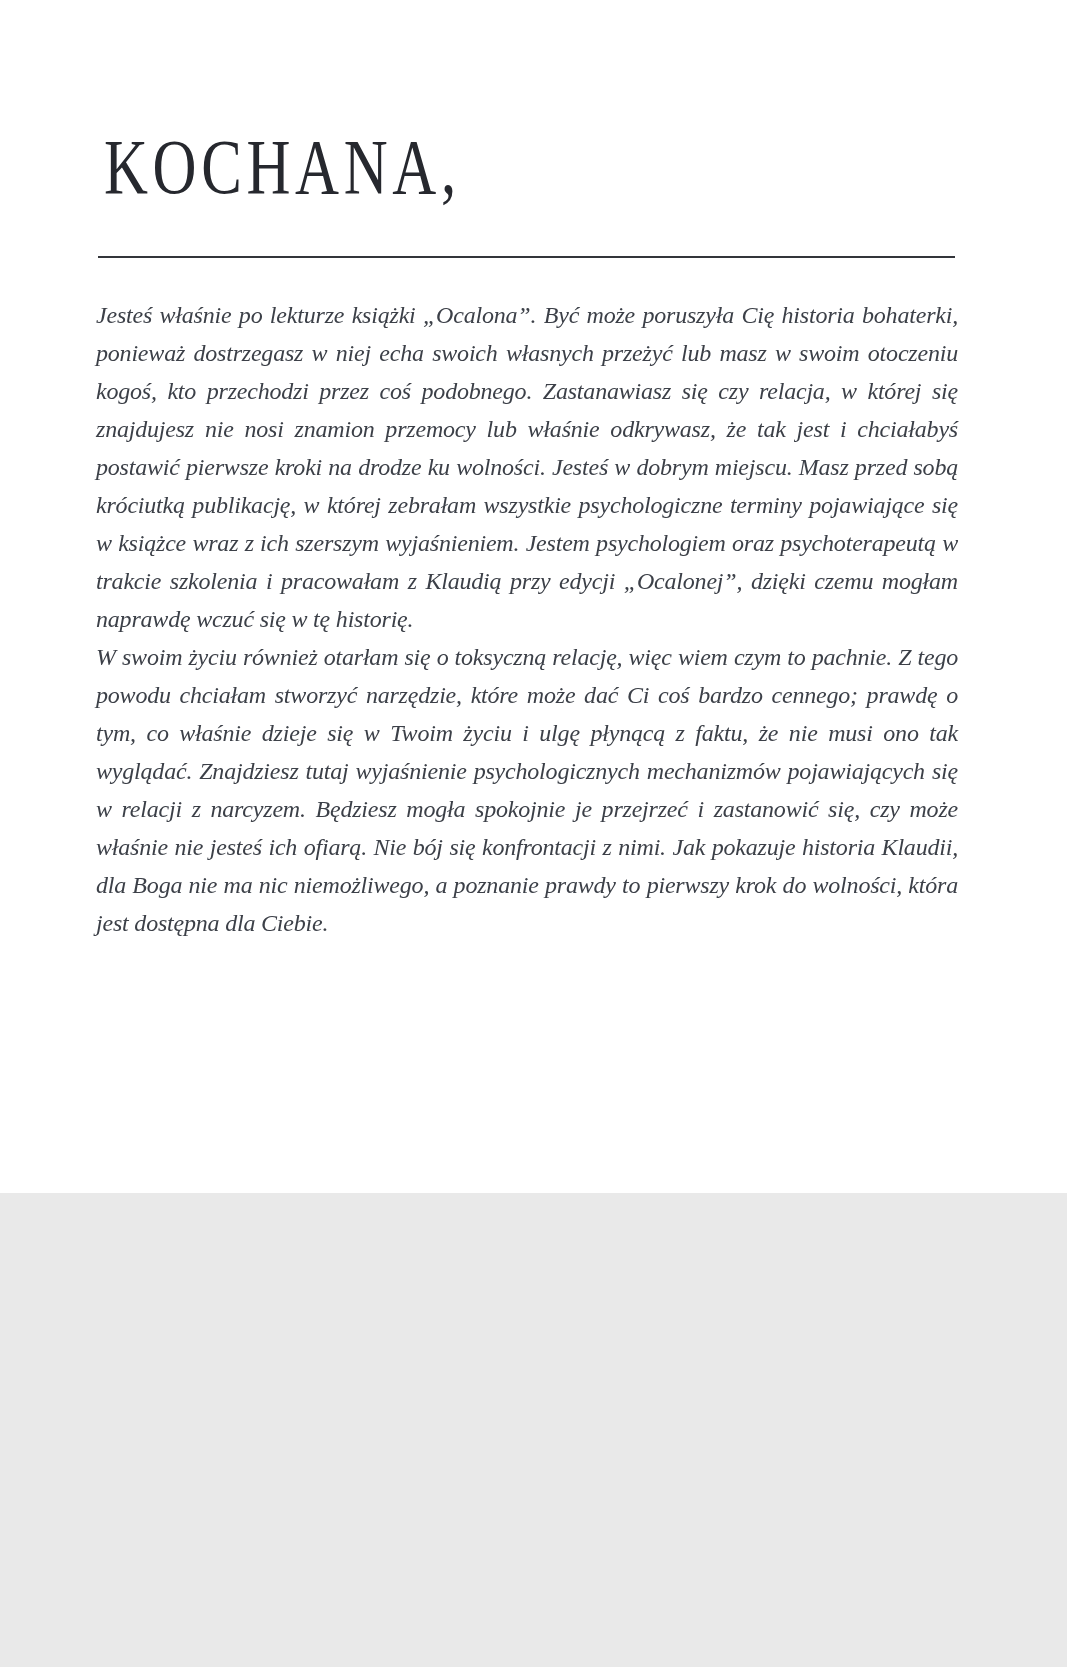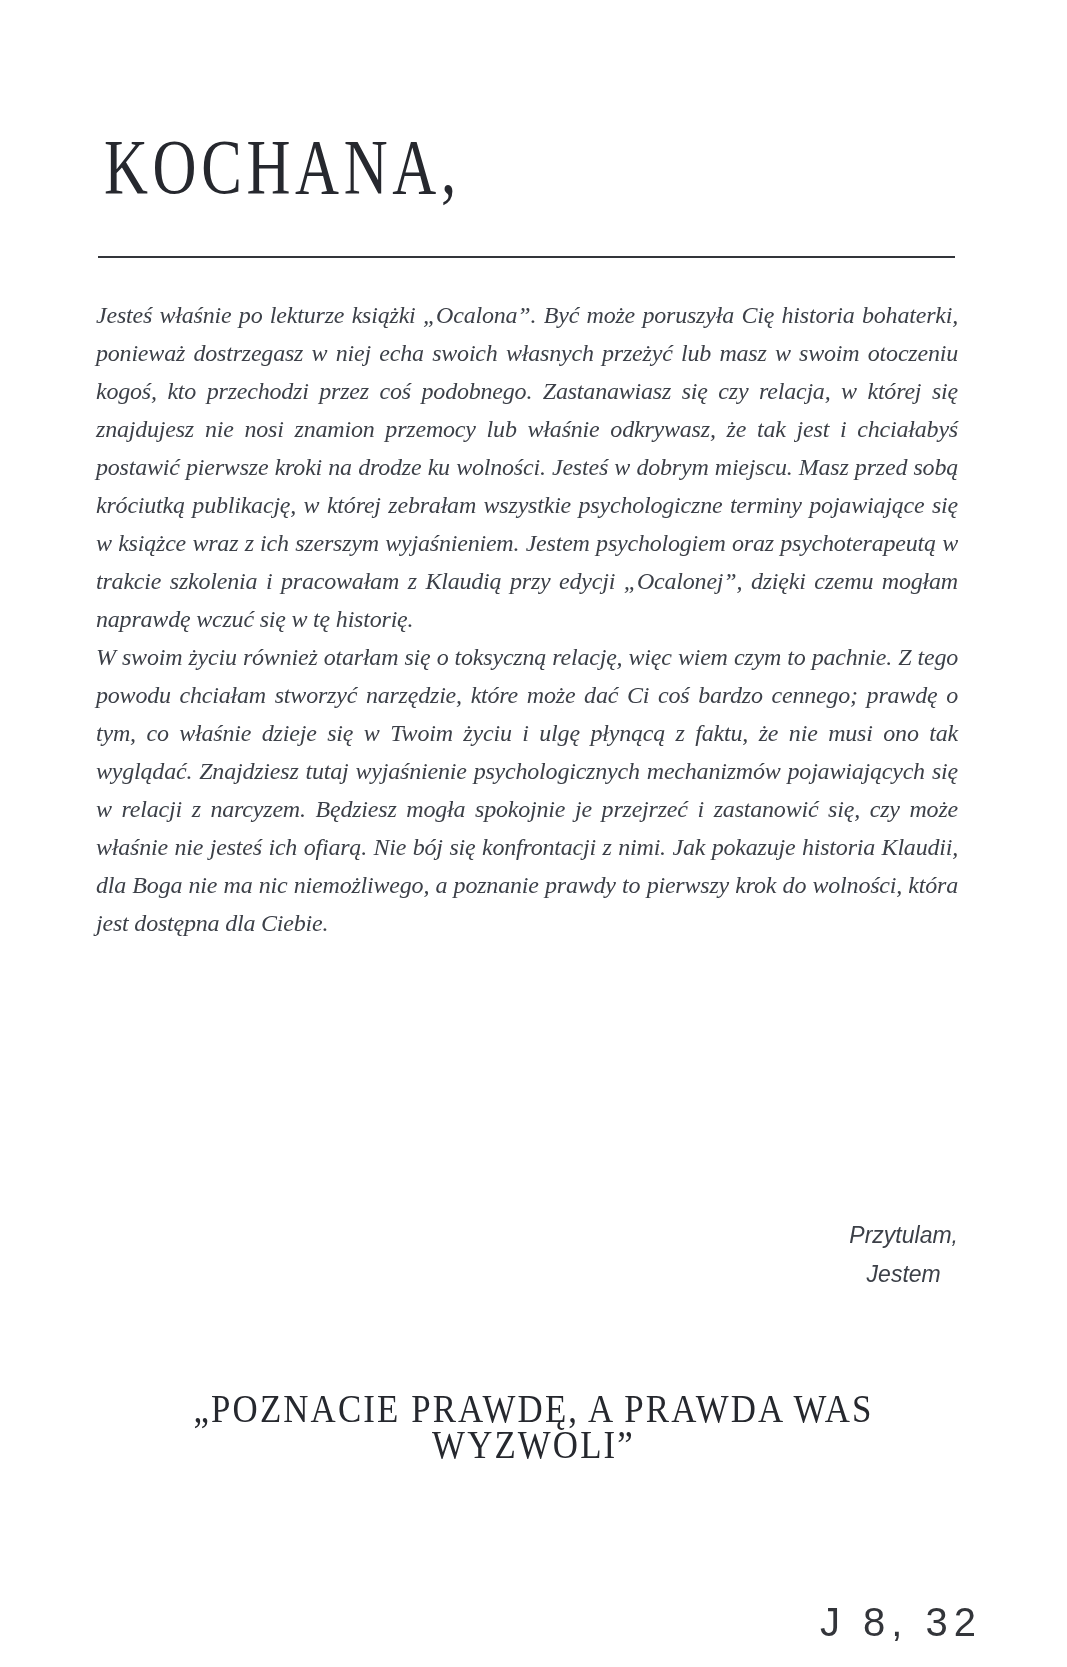--- a/index.html
+++ b/index.html
@@ -6,21 +6,21 @@
     --background: #ffffff;
     --heading: #26282e;
     --text: #3c4048;
     --rule: #33353a;
   }
   * { margin: 0; padding: 0; box-sizing: border-box; }
   html, body { background: #e9e9e9; }
   .page {
     position: relative;
     width: 1067px;
-    height: 1667px;
+    height: 1193px;
     margin: 0 auto;
     background: var(--background);
     overflow: hidden;
     font-family: "Liberation Sans", sans-serif;
   }
   .title {
     position: absolute;
     left: 104px;
     top: 128px;
     font-family: "Liberation Serif", serif;

